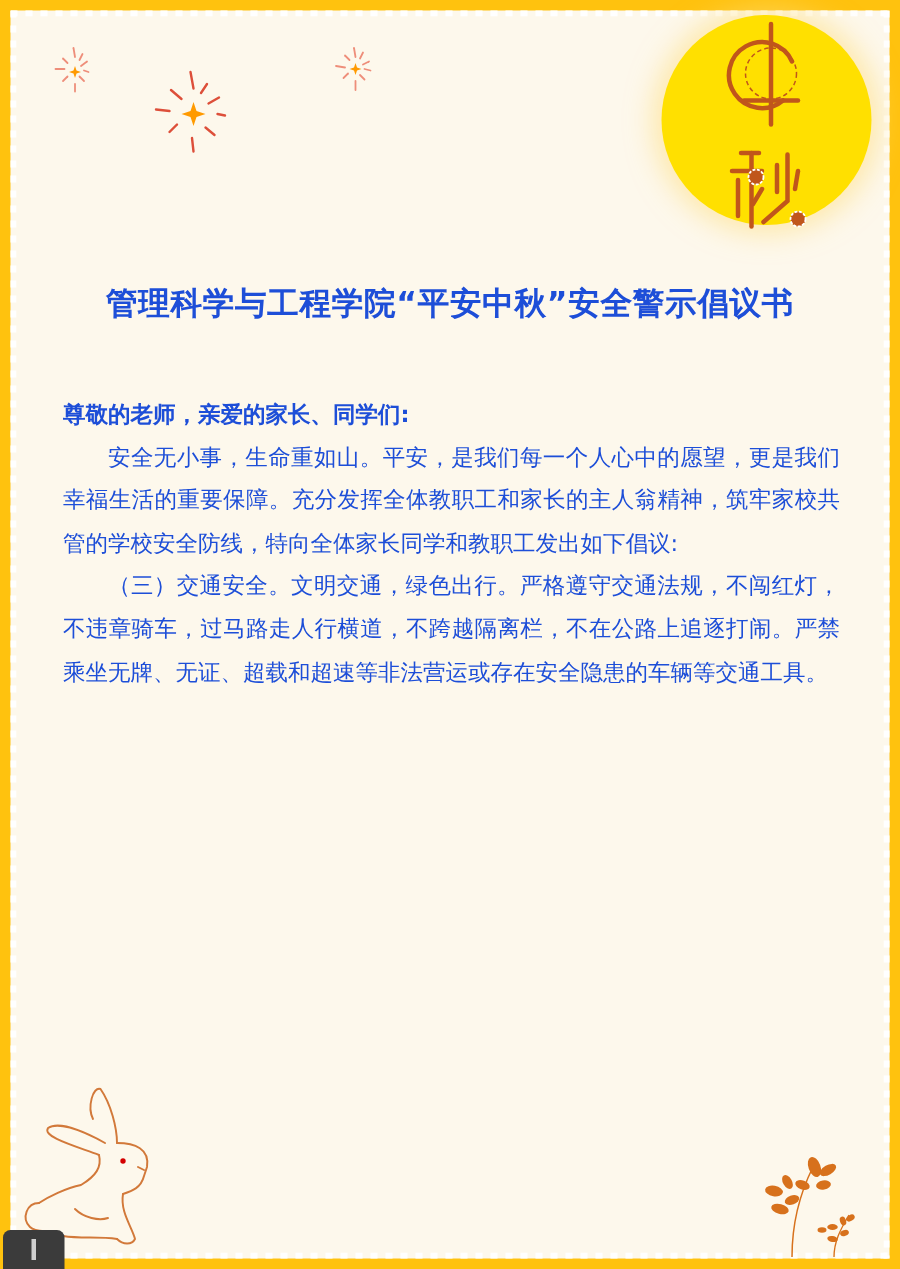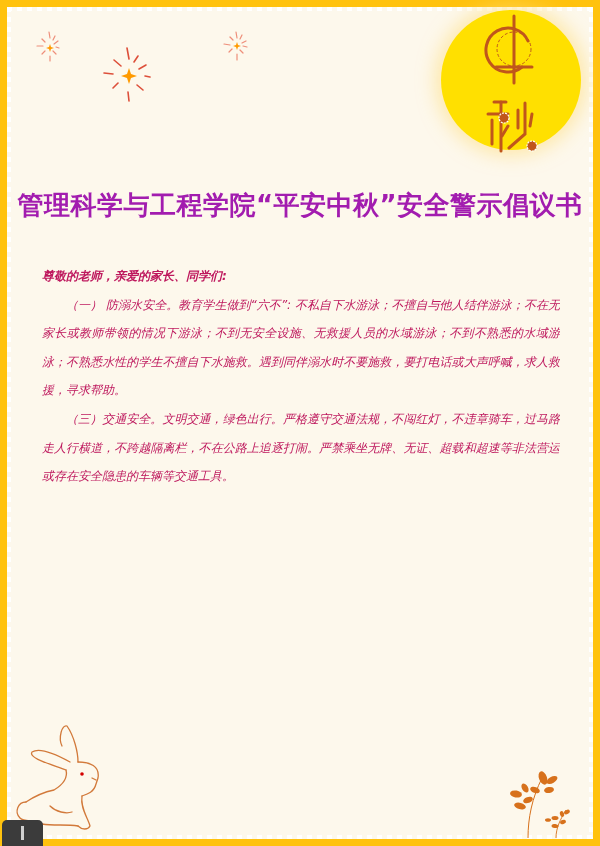--- a/index.html
+++ b/index.html
@@ -36,28 +36,27 @@
   .sparkle { position: absolute; }
   .moon {
     position: absolute; left: 441px; top: 10px; width: 140px; height: 140px;
     border-radius: 50%; background: #ffe000;
     box-shadow: 0 0 18px 6px rgba(255, 220, 120, 0.55);
   }
   .moon-glyphs { position: absolute; left: 470px; top: 10px; }
 
   .title {
     position: absolute; left: 0; right: 0; top: 188px;
-    text-align: center; font-size: 26px; font-weight: bold; color: #a21caf;
+    text-align: center; font-size: 21px; font-weight: bold; color: #1d4ed8;
     letter-spacing: 0.5px;
   }
   .content {
     position: absolute; left: 42px; width: 518px; top: 262px;
-    font-size: 12px; line-height: 28.6px; color: #be185d;
+    font-size: 15px; line-height: 28.6px; color: #1d4ed8;
     text-align: justify;
-    font-style: italic;
   }
   .greeting { font-weight: bold; margin: 0; }
   .para { margin: 0; text-indent: 2em; }
   .clipped { height: 464px; overflow: hidden; }
 
   .rabbit { position: absolute; left: 10px; top: 722px; }
   .plants { position: absolute; left: 500px; top: 768px; }
 
   .scrollbar-widget {
     position: absolute; left: 2px; top: 820px; width: 41px; height: 26px;
@@ -141,21 +140,21 @@
   </g>
   <circle cx="34" cy="108" r="5" fill="#c0561b" stroke="#fff" stroke-width="1.2" stroke-dasharray="2 1"></circle>
   <circle cx="62" cy="136" r="5" fill="#c0561b" stroke="#fff" stroke-width="1.2" stroke-dasharray="2 1"></circle>
 </svg>
 
 <div class="title">管理科学与工程学院“平安中秋”安全警示倡议书</div>
 
 <div class="content">
   <div class="clipped">
     <p class="greeting">尊敬的老师，亲爱的家长、同学们:</p>
-    <p class="para">（一）  防溺水安全。教育学生做到“六不”: 不私自下水游泳；不擅自与他人结伴游泳；不在无家长或教师带领的情况下游泳；不到无安全设施、无救援人员的水域游泳；不到不熟悉的水域游泳；不熟悉水性的学生不擅自下水施救。遇到同伴溺水时不要施救，要打电话或大声呼喊，求人救援，寻求帮助。</p>
+    <p class="para">安全无小事，生命重如山。平安，是我们每一个人心中的愿望，更是我们幸福生活的重要保障。充分发挥全体教职工和家长的主人翁精神，筑牢家校共管的学校安全防线，特向全体家长同学和教职工发出如下倡议:</p>
     <p class="para">（三）交通安全。文明交通，绿色出行。严格遵守交通法规，不闯红灯，不违章骑车，过马路走人行横道，不跨越隔离栏，不在公路上追逐打闹。严禁乘坐无牌、无证、超载和超速等非法营运或存在安全隐患的车辆等交通工具。</p>
   </div>
 </div>
 
 <svg class="rabbit" width="100" height="115" viewBox="0 0 100 115">
   <g fill="none" stroke="#d2793a" stroke-width="1.3" stroke-linecap="round" stroke-linejoin="round">
     <path d="M52 24 C48 16 52 2 57 4 C64 14 68 30 68 40"></path>
     <path d="M60 40 C42 30 28 26 22 30 C18 36 40 42 56 48"></path>
     <path d="M68 40 C80 40 90 44 88 56 L86 62 C84 70 78 72 72 74"></path>
     <path d="M56 48 C58 56 54 62 44 68 C34 70 22 76 16 80"></path>

